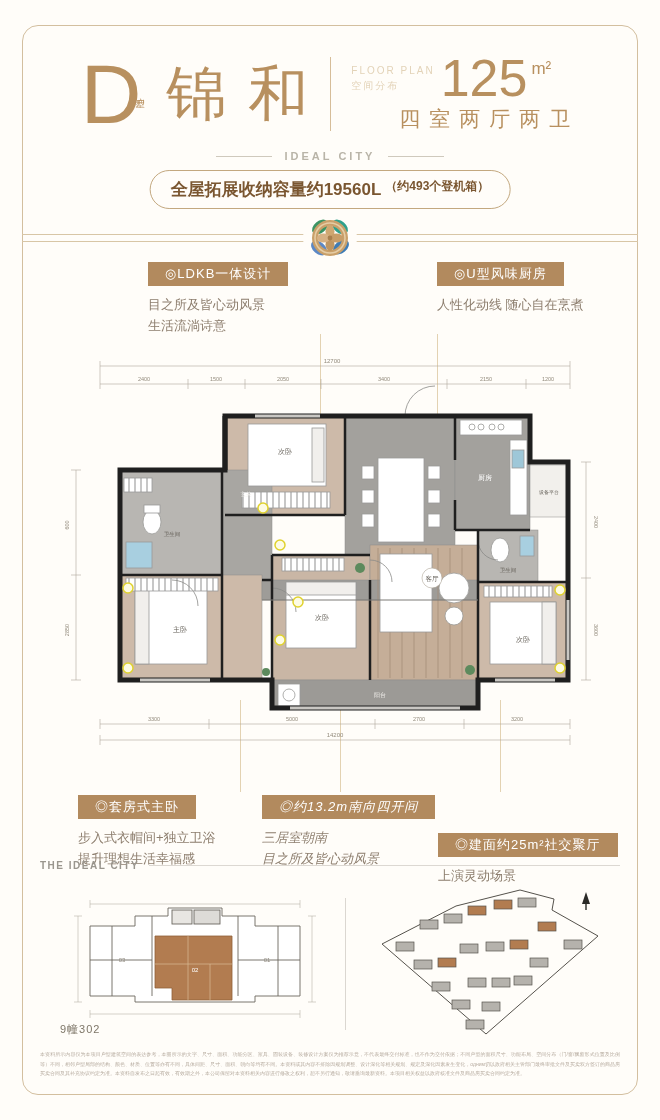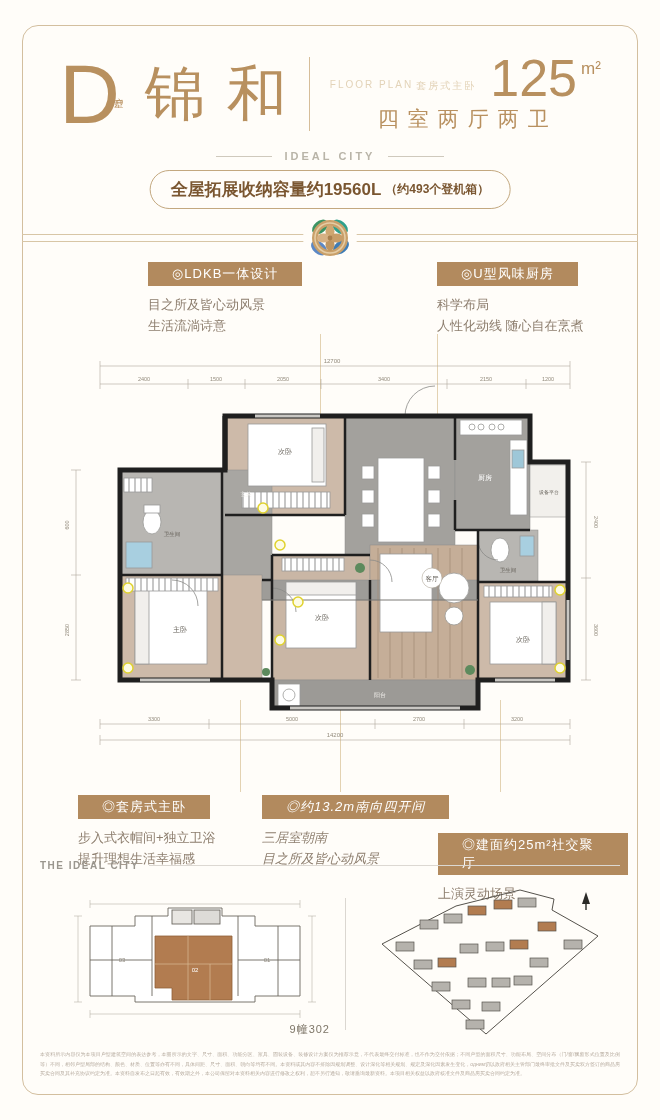--- a/index.html
+++ b/index.html
@@ -14,52 +14,52 @@
              justify-content:center;align-items:center;gap:14px;}
   .unit-letter{font-family:"Liberation Sans",sans-serif;font-size:84px;line-height:1;
                color:#b8905f;font-weight:400;}
   .unit-letter-sub{writing-mode:vertical-rl;font-size:9px;color:#b8905f;
                    letter-spacing:2px;margin-left:-8px;margin-top:38px;}
   .unit-name{font-family:"DejaVu Serif","Liberation Serif",serif;font-size:60px;
              color:#b8905f;letter-spacing:22px;font-weight:400;margin-left:6px;}
   .v-divider{width:1px;height:74px;background:#d6bd99;margin:0 6px 0 -14px;}
   .area-block{display:flex;flex-direction:column;}
   .area-top{display:flex;align-items:flex-end;gap:6px;}
-  .area-labels{display:flex;gap:3px;padding-bottom:8px;}
+  .area-labels{display:flex;flex-direction:column;gap:3px;padding-bottom:8px;}
   .floorplan-lbl{font-size:10px;letter-spacing:2px;color:#e3d3b8;}
   .area-prefix{font-size:10px;letter-spacing:2px;color:#e3d3b8;}
-  .area-value{font-size:52px;line-height:0.9;color:#b8905f;margin-left:8px;}
+  .area-value{font-size:52px;line-height:0.9;color:#b8905f;}
   .area-unit{font-size:17px;color:#b8905f;padding-bottom:22px;margin-left:-2px;}
   .layout-text{font-size:21px;color:#b8905f;letter-spacing:9px;margin-top:4px;margin-left:48px;}
   .logo-row{position:absolute;left:0;right:0;top:150px;display:flex;
             justify-content:center;align-items:center;gap:13px;}
   .logo-line{width:56px;height:1px;background:#cfc9bd;}
   .logo-text{font-size:11px;letter-spacing:3px;color:#b9b4a8;font-weight:bold;}
   .pill{position:absolute;left:50%;transform:translateX(-50%);top:170px;
         border:1px solid #c3a87f;border-radius:20px;padding:7px 20px;
-        white-space:nowrap;display:flex;align-items:center;gap:4px;}
+        white-space:nowrap;display:flex;gap:4px;}
   .pill-main{font-size:17px;font-weight:bold;color:#7a5630;}
   .pill-note{font-size:12px;font-weight:bold;color:#7a5630;}
   
   .hdiv{position:absolute;left:22px;right:22px;height:1px;background:#d8c6a6;}
   .emblem-wrap{position:absolute;left:303px;top:211px;width:54px;height:54px;
                background:#fffdf9;border-radius:50%;display:flex;
                align-items:center;justify-content:center;}
   
   .callout{position:absolute;width:190px;}
   .badge{display:inline-block;background:#b28a5e;color:#fff;font-size:13px;
-         padding:3px 24px;letter-spacing:1px;}
+         padding:3px 17px;letter-spacing:1px;}
   .callout-lines{margin-top:8px;font-size:13px;color:#8d7e6e;line-height:1.65;}
   .leader{position:absolute;width:1px;background:#e3d2b2;}
   
   .brand-row{position:absolute;left:40px;right:40px;top:860px;display:flex;
              align-items:center;gap:10px;}
   .brand-text{font-size:10px;font-weight:bold;letter-spacing:1.5px;color:#9a968e;white-space:nowrap;}
   .brand-line{flex:1;height:1px;background:#dcd8d2;}
-  .keyplan-caption{position:absolute;left:60px;width:270px;top:1022px;text-align:right;
+  .keyplan-caption{position:absolute;left:60px;width:270px;top:1022px;text-align:left;
                    font-size:11px;color:#7e7668;letter-spacing:1px;}
   .mid-divider{position:absolute;left:345px;top:898px;width:1px;height:132px;background:#dbd7d1;}
   .fineprint{position:absolute;left:40px;right:40px;top:1050px;font-size:5px;
              color:#b7aca0;line-height:1.9;text-align:justify;}
   svg text{font-family:"Liberation Sans",sans-serif;}
 </style>
 </head>
 <body>
 
 <div class="frame"></div>
@@ -68,21 +68,21 @@
   <div style="display:flex;">
     <span class="unit-letter">D</span>
     <span class="unit-letter-sub">户型</span>
   </div>
   <span class="unit-name">锦和</span>
   <span class="v-divider"></span>
   <div class="area-block">
     <div class="area-top">
       <div class="area-labels">
         <span class="floorplan-lbl">FLOOR PLAN</span>
-        <span class="area-prefix">套房式主卧</span>
+        <span class="area-prefix">空间分布</span>
       </div>
       <span class="area-value">125</span>
       <span class="area-unit">m²</span>
     </div>
     <span class="layout-text">四室两厅两卫</span>
   </div>
 </div>
 
 <div class="logo-row">
   <span class="logo-line"></span>
@@ -116,21 +116,20 @@
 <div class="callout" style="left:148px;top:262px;">
   <span class="badge">◎LDKB一体设计</span>
   <div class="callout-lines">
     <div>目之所及皆心动风景</div>
     <div>生活流淌诗意</div>
   </div>
 </div>
 <div class="callout" style="left:437px;top:262px;">
   <span class="badge">◎U型风味厨房</span>
   <div class="callout-lines">
-    <div>科学布局</div>
     <div>人性化动线 随心自在烹煮</div>
   </div>
 </div>
 
 <div class="leader" style="left:320px;top:334px;height:96px;"></div>
 <div class="leader" style="left:437px;top:334px;height:130px;"></div>
 <div class="leader" style="left:240px;top:700px;height:92px;"></div>
 <div class="leader" style="left:340px;top:700px;height:92px;"></div>
 <div class="leader" style="left:500px;top:700px;height:92px;"></div>
 

